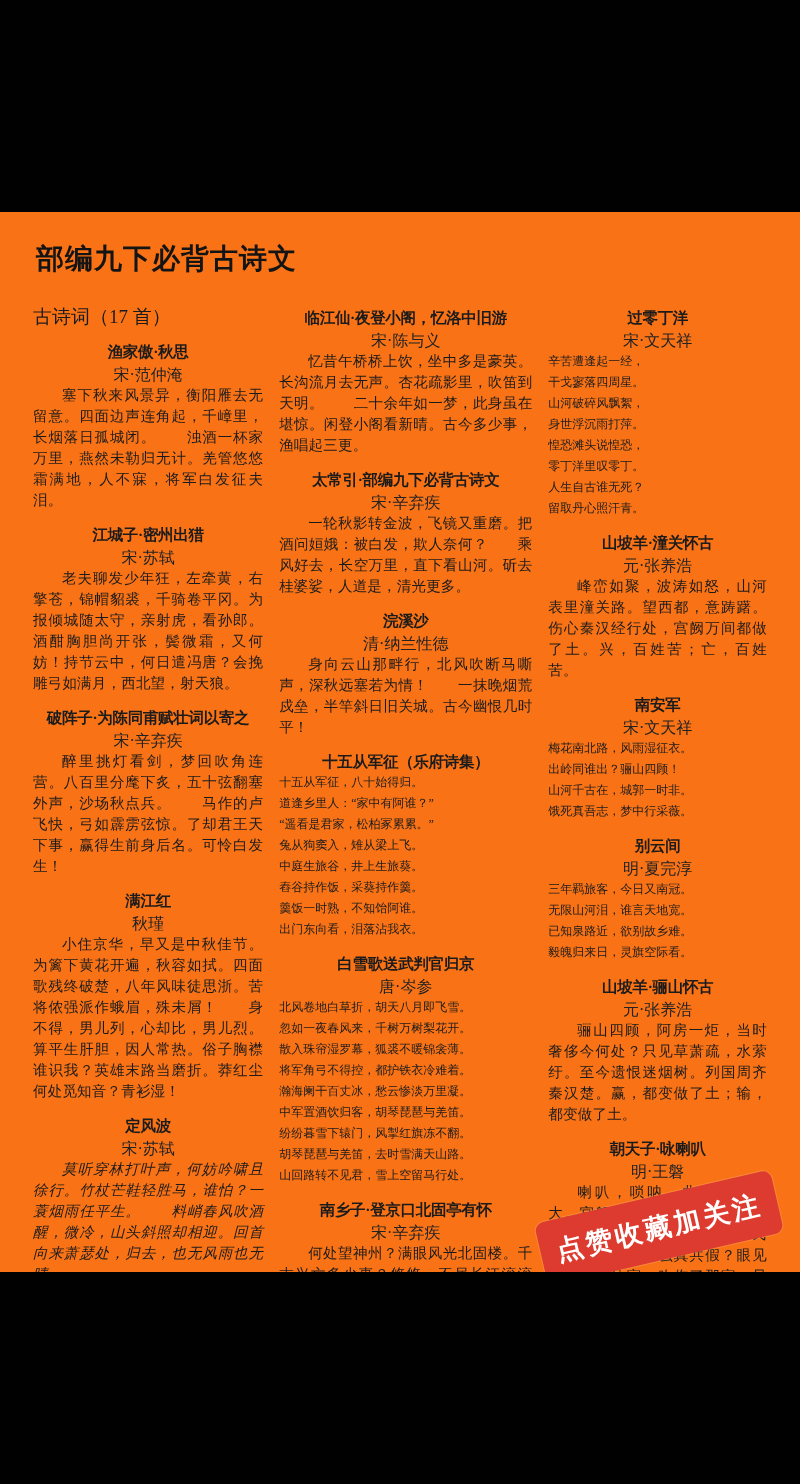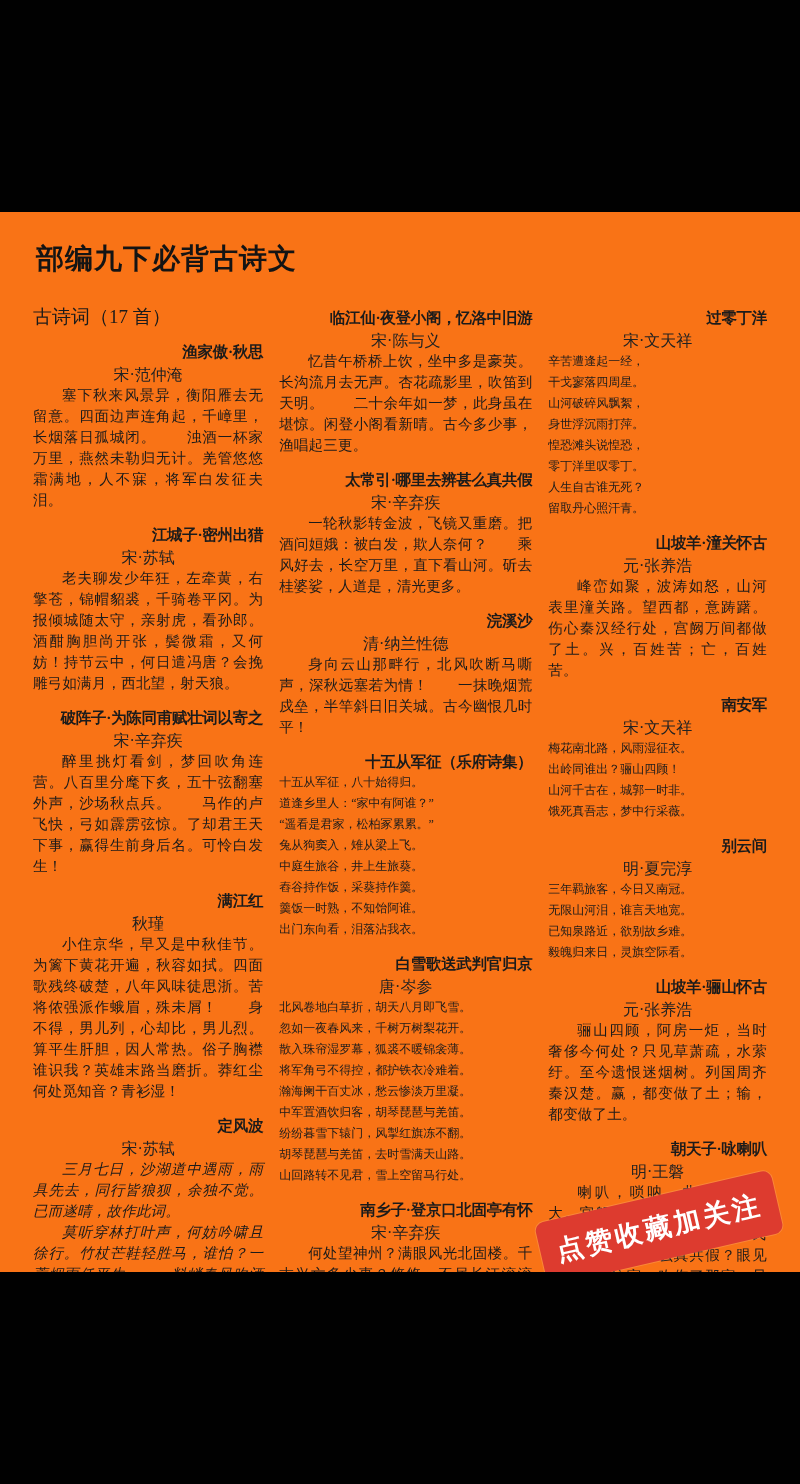--- a/index.html
+++ b/index.html
@@ -10,21 +10,21 @@
   .bar.bottom{top:1272px;height:212px;}
   .page{position:absolute;top:212px;left:0;width:800px;height:1060px;background:#f97316;overflow:hidden;}
   .page-title{position:absolute;top:28px;left:36px;margin:0;font-size:28px;font-weight:bold;
               color:#141414;letter-spacing:1px;}
   .columns{position:absolute;top:82px;left:33px;right:33px;display:flex;gap:16px;color:#1b1b1b;}
   .col{flex:1;min-width:0;}
   .col.c2{flex:1.10;}
   .col.c3{flex:0.95;}
   .subtitle{font-size:19px;line-height:22px;margin:12px 0 0 0;}
   .poem{margin-bottom:11px;}
-  .poem-title{text-align:right;font-weight:bold;font-size:15.5px;line-height:21px;
+  .poem-title{text-align:center;font-weight:bold;font-size:15.5px;line-height:21px;
               margin-top:13px;letter-spacing:-0.3px;}
   .poem-author{text-align:center;font-size:16px;line-height:21px;margin-top:2px;color:#222;}
   .para{margin:0;font-size:14.5px;line-height:21px;text-indent:2em;text-align:justify;
         letter-spacing:0.2px;}
   .kai .para{font-style:italic;}
   .verse{font-size:12px;line-height:21px;}
   .stamp{position:absolute;left:534px;top:1224px;background:#dd3b2f;color:#fff;
          font-family:"Liberation Sans", sans-serif;font-weight:bold;font-size:27px;
          padding:14px 16px;border-radius:9px;transform:rotate(-13deg);transform-origin:left top;
          letter-spacing:3px;white-space:nowrap;box-shadow:0 0 0 1px rgba(255,255,255,0.15);}
@@ -56,32 +56,31 @@
             <p class="para">醉里挑灯看剑，梦回吹角连营。八百里分麾下炙，五十弦翻塞外声，沙场秋点兵。　　马作的卢飞快，弓如霹雳弦惊。了却君王天下事，赢得生前身后名。可怜白发生！</p>
           </div>
           <div class="poem">
             <div class="poem-title">满江红</div>
             <div class="poem-author">秋瑾</div>
             <p class="para">小住京华，早又是中秋佳节。为篱下黄花开遍，秋容如拭。四面歌残终破楚，八年风味徒思浙。苦将侬强派作蛾眉，殊未屑！　　身不得，男儿列，心却比，男儿烈。算平生肝胆，因人常热。俗子胸襟谁识我？英雄末路当磨折。莽红尘何处觅知音？青衫湿！</p>
           </div>
           <div class="poem kai">
             <div class="poem-title">定风波</div>
             <div class="poem-author">宋·苏轼</div>
-            <p class="para">三月七日，沙湖道中遇雨，雨具先去，同行皆狼狈，余独不觉。已而遂晴，故作此词。</p>
             <p class="para">莫听穿林打叶声，何妨吟啸且徐行。竹杖芒鞋轻胜马，谁怕？一蓑烟雨任平生。　　料峭春风吹酒醒，微冷，山头斜照却相迎。回首向来萧瑟处，归去，也无风雨也无晴。</p>
           </div>
         </div>
       <div class="col c2">
           <div class="poem">
             <div class="poem-title">临江仙·夜登小阁，忆洛中旧游</div>
             <div class="poem-author">宋·陈与义</div>
             <p class="para">忆昔午桥桥上饮，坐中多是豪英。长沟流月去无声。杏花疏影里，吹笛到天明。　　二十余年如一梦，此身虽在堪惊。闲登小阁看新晴。古今多少事，渔唱起三更。</p>
           </div>
           <div class="poem">
-            <div class="poem-title">太常引·哪里去辨甚么真共假</div>
+            <div class="poem-title">太常引·部编九下必背古诗文</div>
             <div class="poem-author">宋·辛弃疾</div>
             <p class="para">一轮秋影转金波，飞镜又重磨。把酒问姮娥：被白发，欺人奈何？　　乘风好去，长空万里，直下看山河。斫去桂婆娑，人道是，清光更多。</p>
           </div>
           <div class="poem">
             <div class="poem-title">浣溪沙</div>
             <div class="poem-author">清·纳兰性德</div>
             <p class="para">身向云山那畔行，北风吹断马嘶声，深秋远塞若为情！　　一抹晚烟荒戍垒，半竿斜日旧关城。古今幽恨几时平！</p>
           </div>
           <div class="poem">
             <div class="poem-title">十五从军征（乐府诗集）</div>

